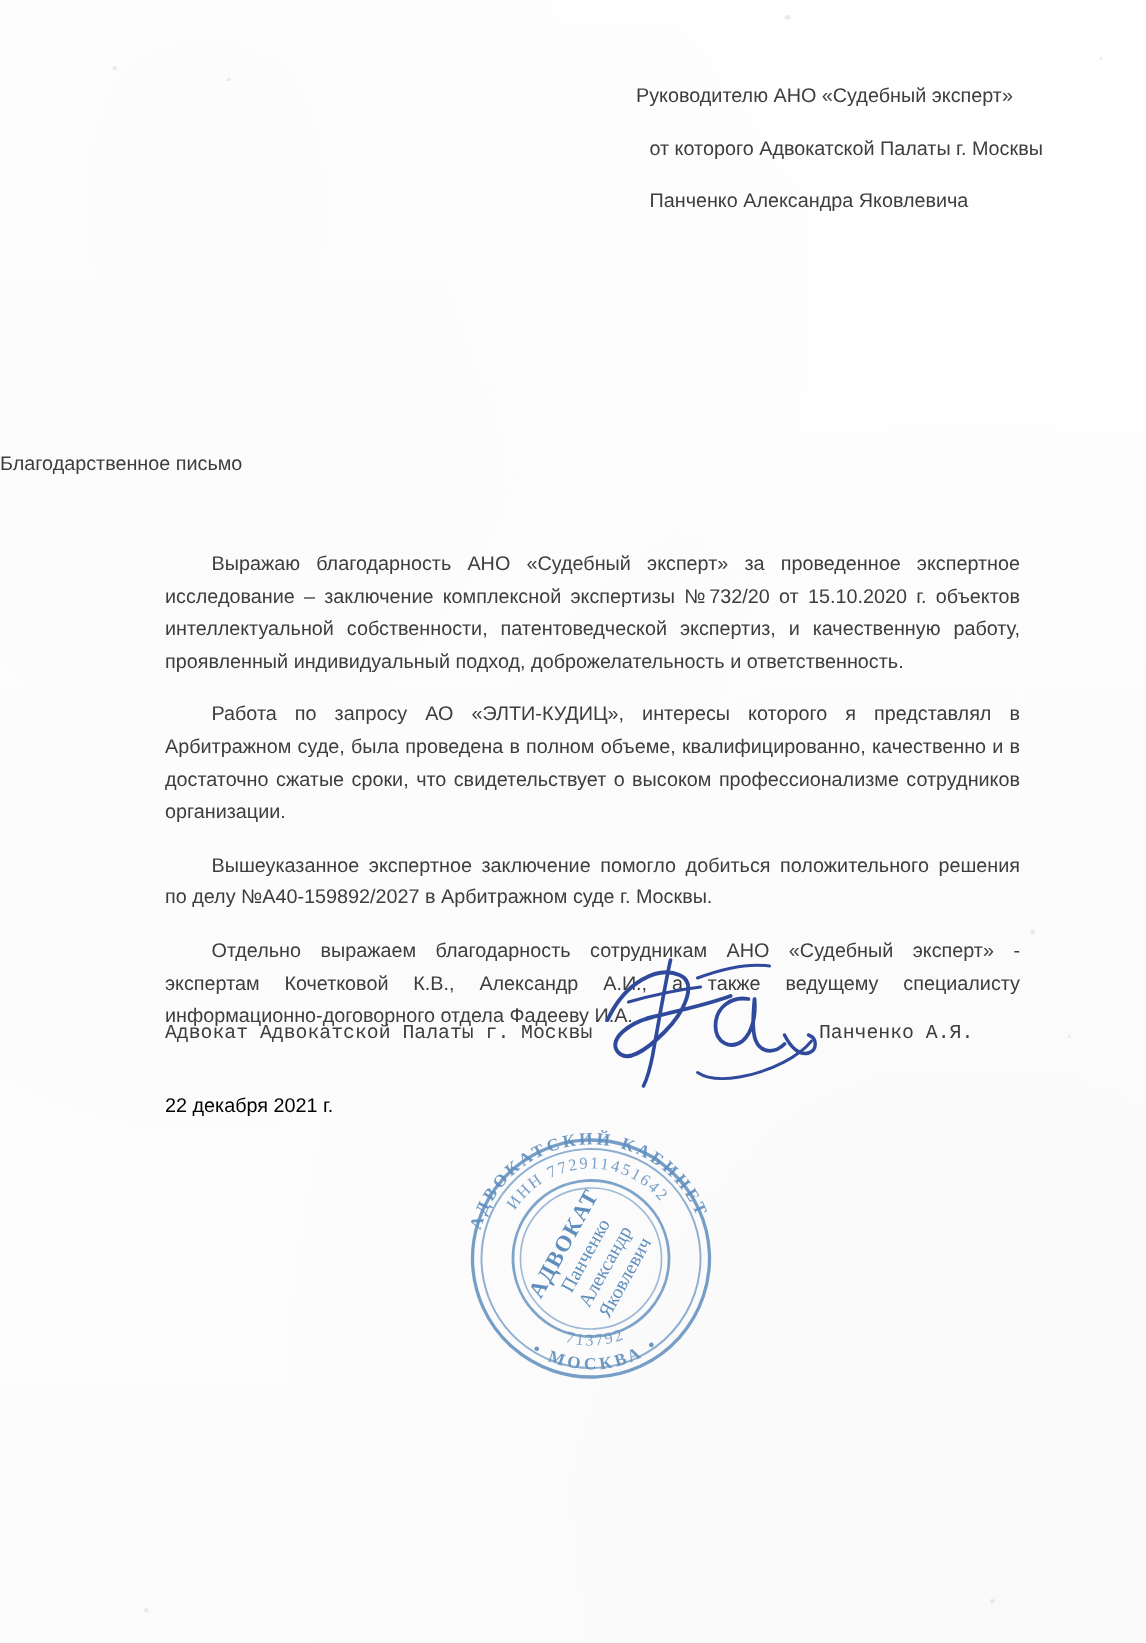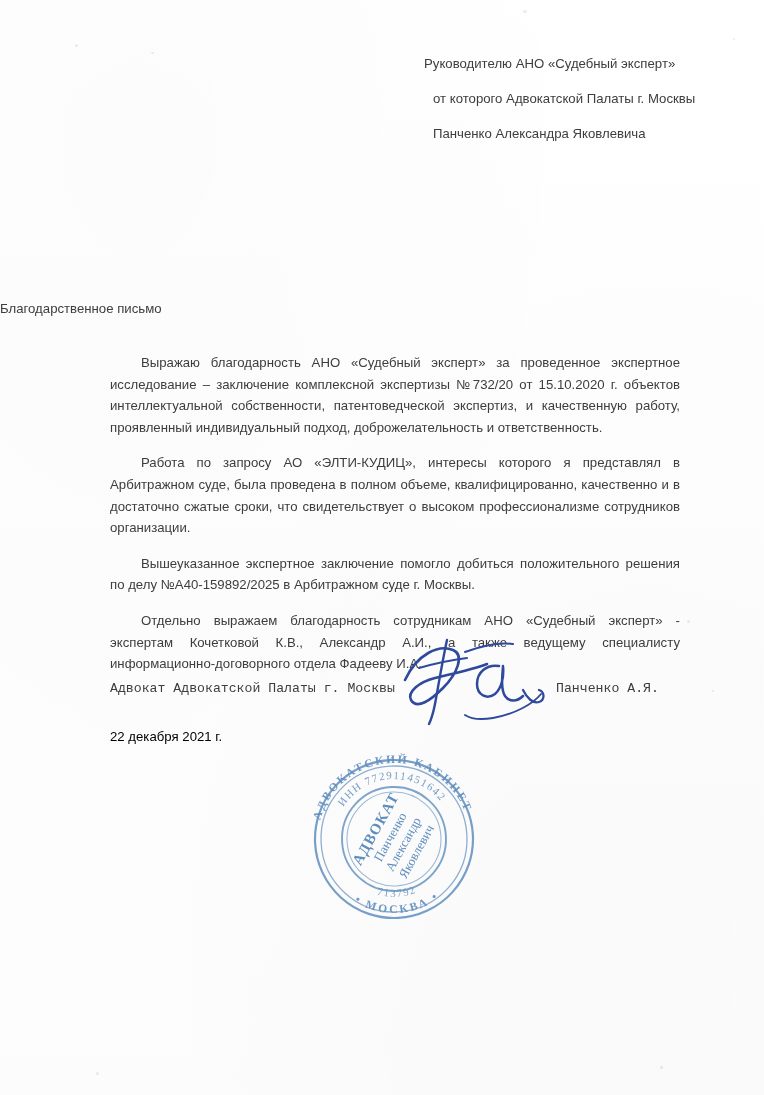--- a/index.html
+++ b/index.html
@@ -60,21 +60,21 @@
     width: 764px;
     text-align: left;
     font-size: 13.2px;
     color: #3d3d3d;
   }
 
   
   .body-block {
     position: absolute;
     left: 110px;
-    top: 352px;
+    top: 365px;
     width: 570px;
   }
   .para {
     font-size: 13.2px;
     line-height: 21.6px;
     text-align: justify;
     text-indent: 31px;
     margin: 0 0 14px 0;
     color: #3d3d3d;
     hyphens: none;
@@ -98,21 +98,20 @@
     color: #3d3d3d;
     white-space: nowrap;
   }
   .sig-right {
     position: absolute;
     left: 436px;
     top: 0;
     font-size: 13.2px;
     color: #3d3d3d;
     white-space: nowrap;
-    margin-left: 10px;
   }
 
   .date-line {
     position: absolute;
     left: 110px;
     top: 729px;
     font-size: 13.2px;
     color: #000000;
     white-space: nowrap;
   }
@@ -170,21 +169,21 @@
       <div class="line l1">Руководителю АНО «Судебный эксперт»</div>
       <div class="line l2">от которого Адвокатской Палаты г. Москвы</div>
       <div class="line l3">Панченко Александра Яковлевича</div>
     </div>
 
     <div class="doc-title">Благодарственное письмо</div>
 
     <div class="body-block">
       <p class="para">Выражаю благодарность АНО «Судебный эксперт» за проведенное экспертное исследование – заключение комплексной экспертизы №732/20 от 15.10.2020 г. объектов интеллектуальной собственности, патентоведческой экспертиз, и качественную работу, проявленный индивидуальный подход, доброжелательность и ответственность.</p>
       <p class="para">Работа по  запросу  АО «ЭЛТИ-КУДИЦ», интересы которого я представлял в Арбитражном суде, была проведена в полном объеме, квалифицированно, качественно и в достаточно сжатые сроки, что свидетельствует о высоком профессионализме сотрудников организации.</p>
-      <p class="para">Вышеуказанное экспертное заключение  помогло добиться положительного решения по делу №А40-159892/2025 в Арбитражном суде г. Москвы.</p>
+      <p class="para">Вышеуказанное экспертное заключение  помогло добиться положительного решения по делу №А40-159892/2027 в Арбитражном суде г. Москвы.</p>
       <p class="para">Отдельно выражаем благодарность сотрудникам АНО «Судебный эксперт» - экспертам Кочетковой К.В., Александр А.И., а также ведущему специалисту информационно-договорного отдела Фадееву И.А.</p>
     </div>
 
     <div class="sig-row">
       <div class="sig-left">Адвокат Адвокатской Палаты г. Москвы</div>
       <div class="sig-right">Панченко А.Я.</div>
     </div>
 
     <div class="date-line">22 декабря 2021 г.</div>
 

